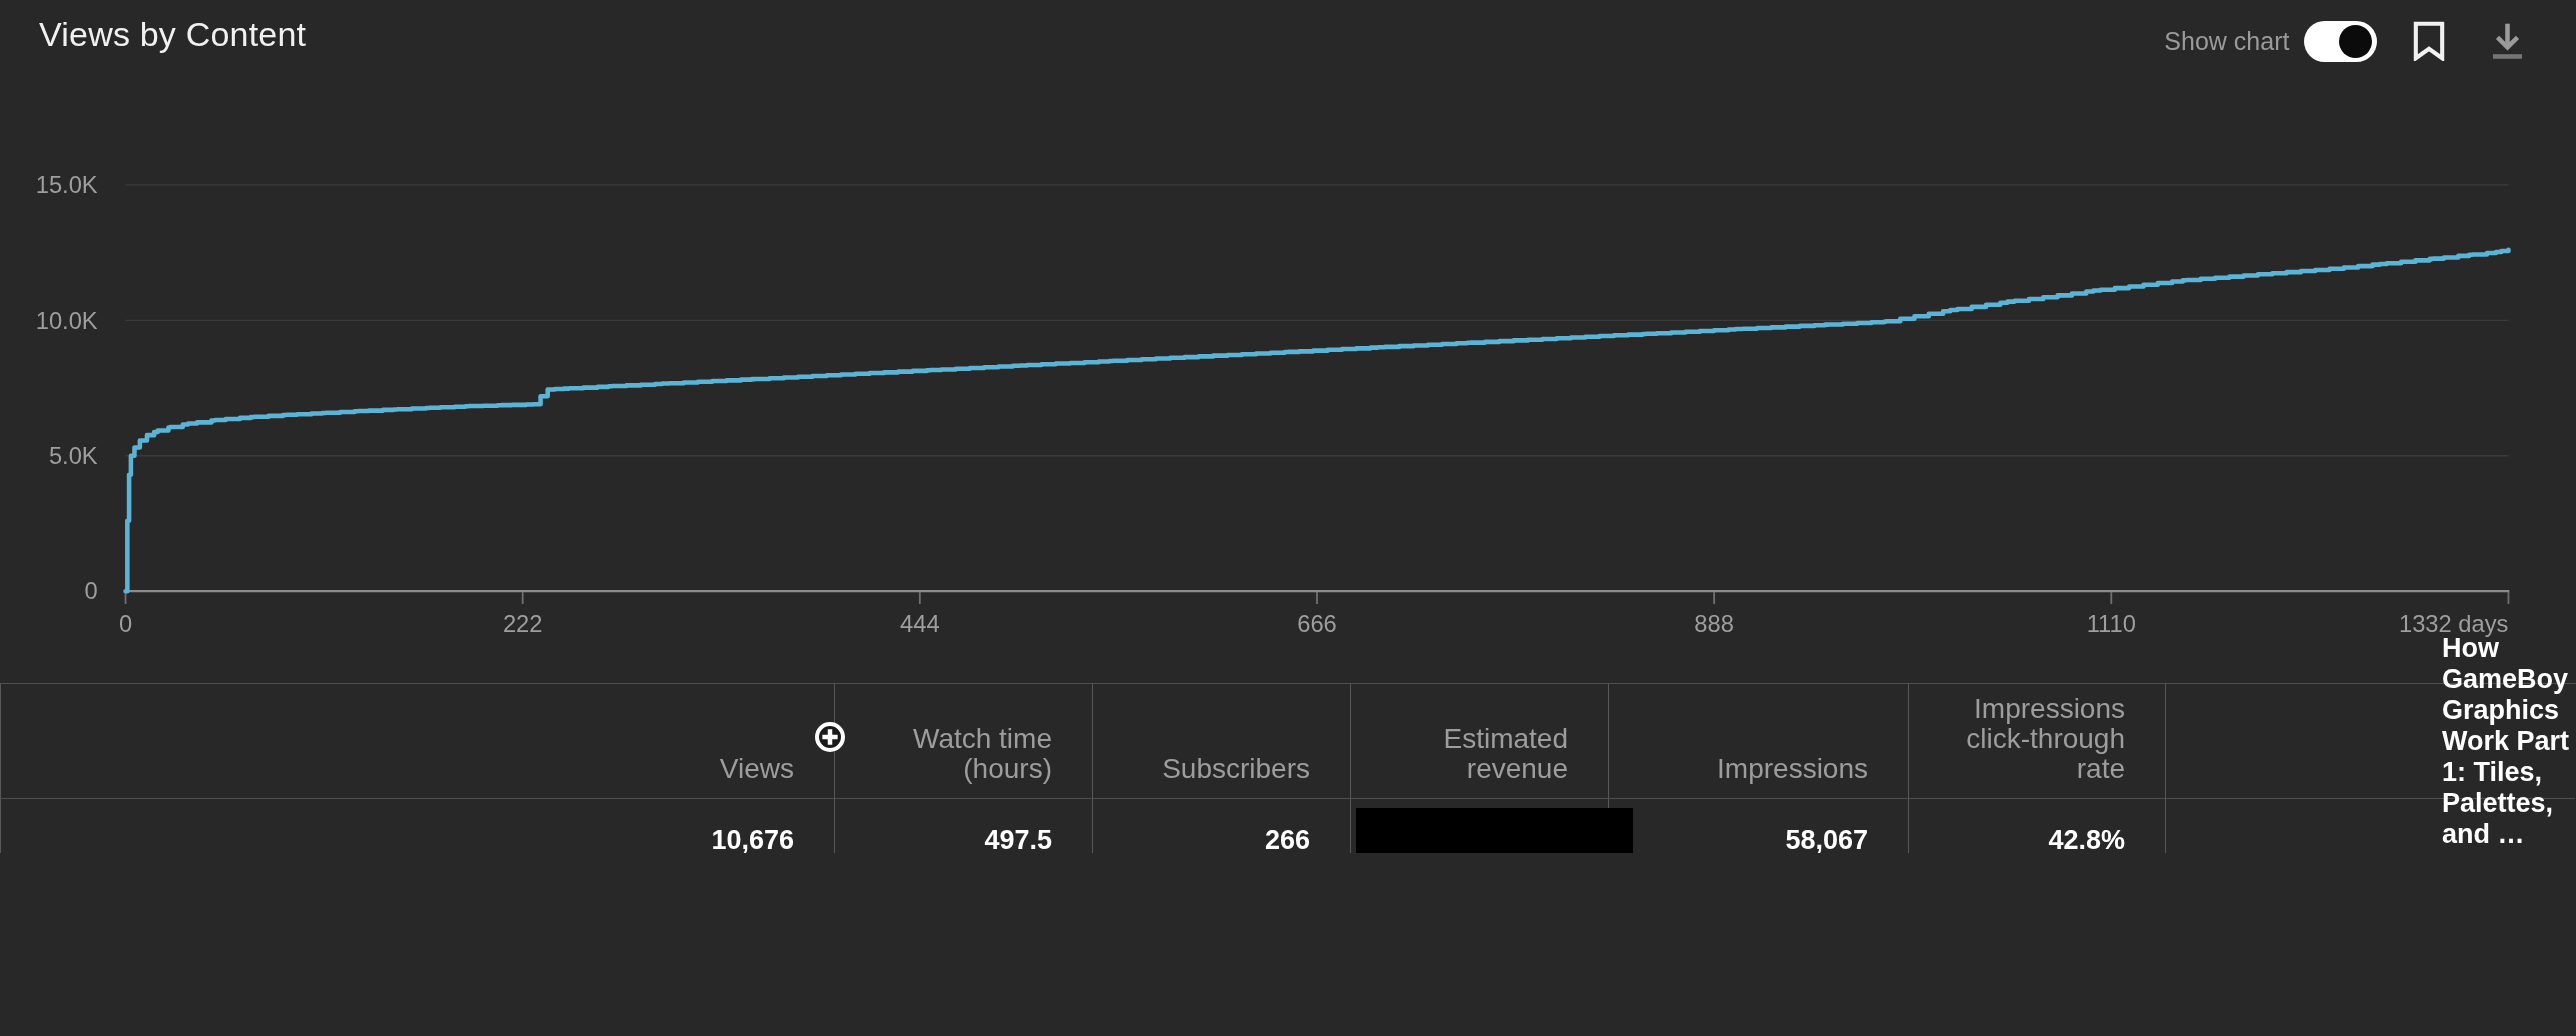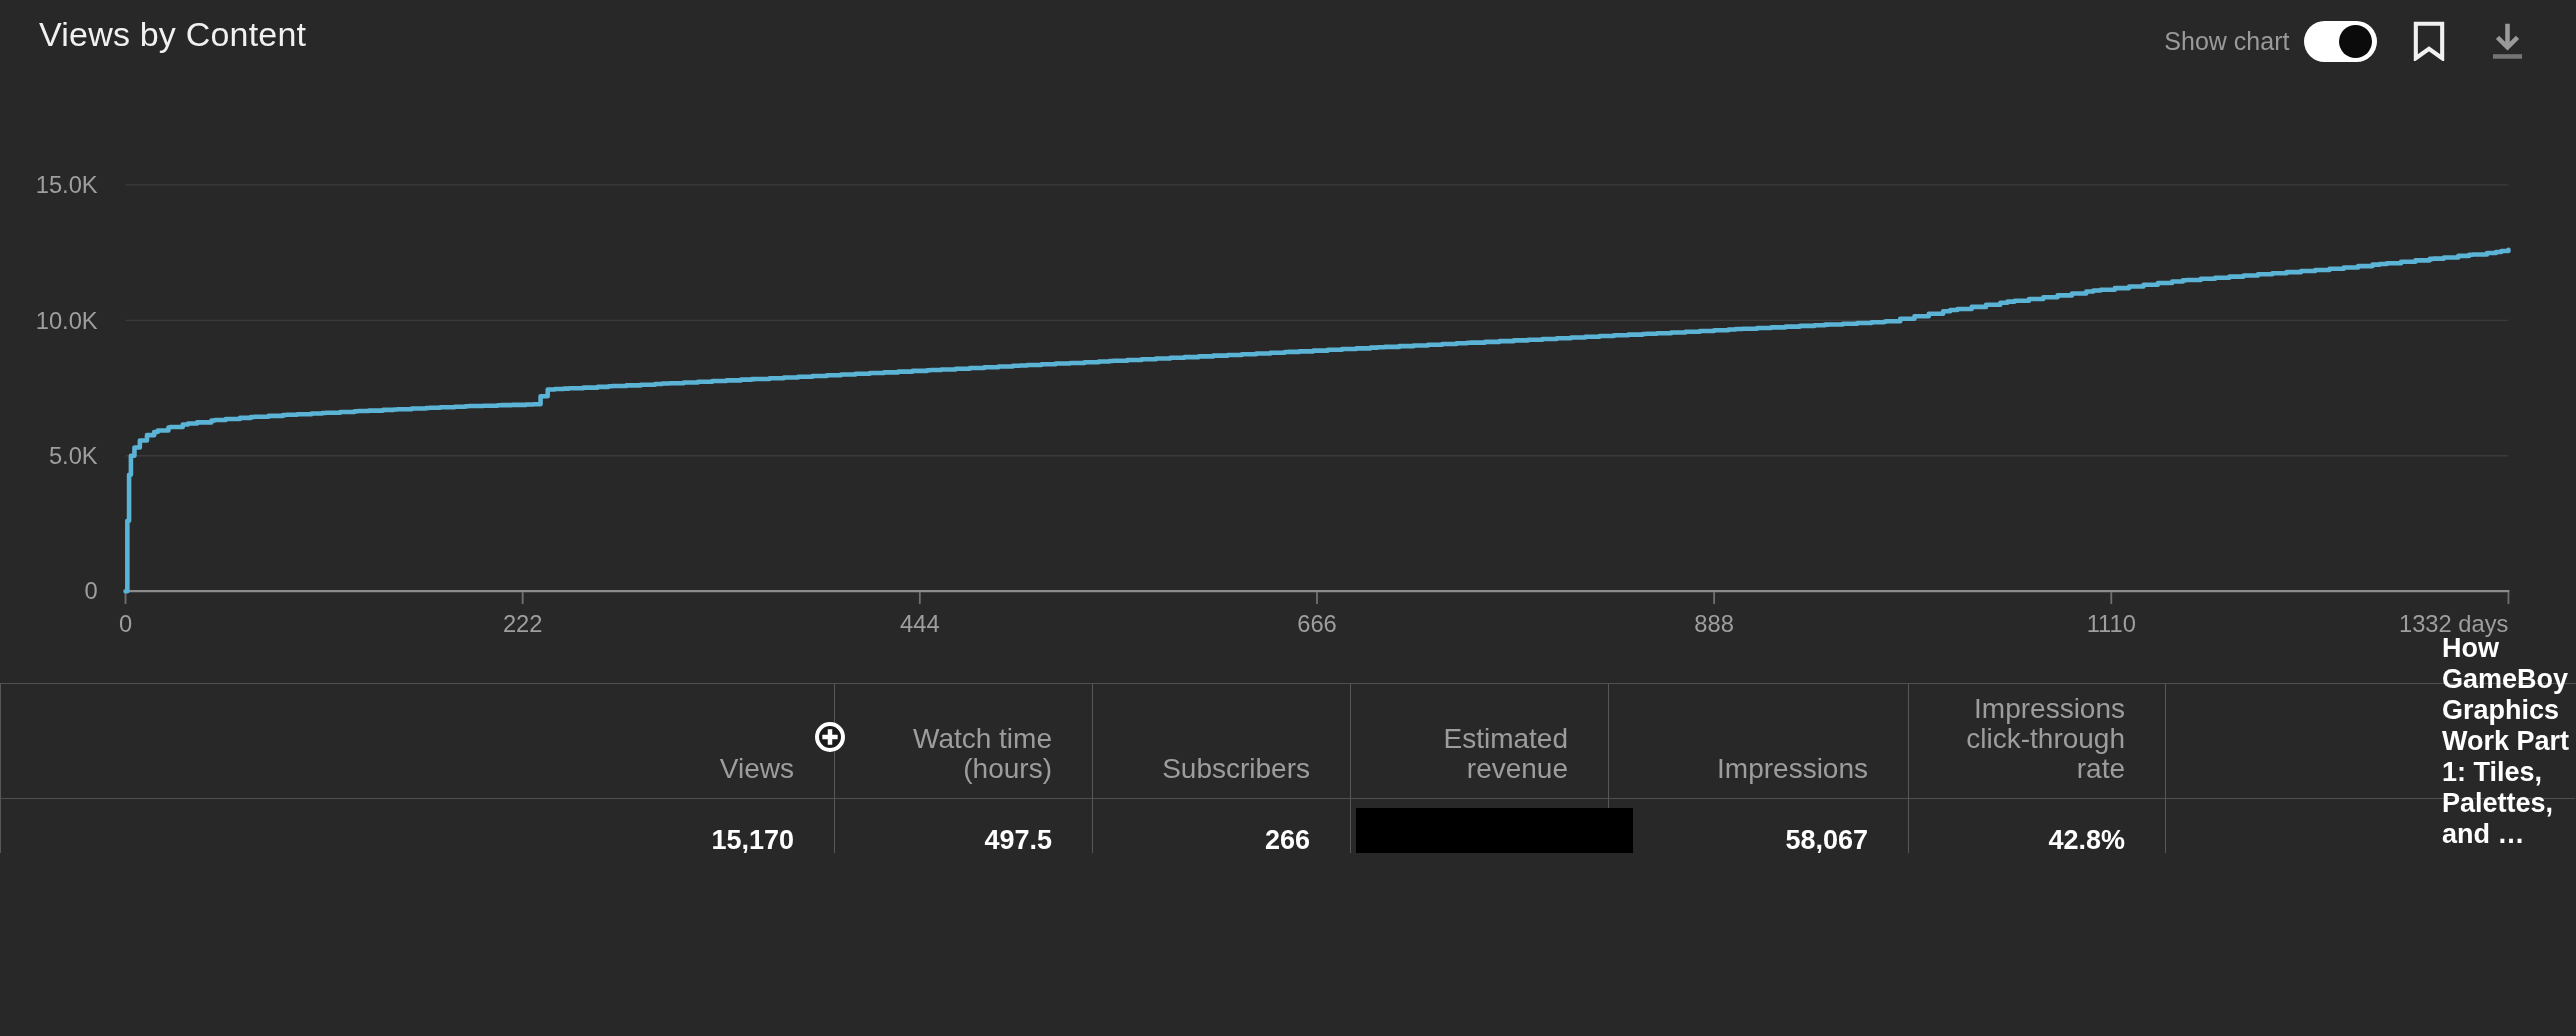--- a/index.html
+++ b/index.html
@@ -145,21 +145,21 @@
         <span>Impressions</span>
       </div>
     <div class="th vline wrap-ctr">
         <span>Impressions click-through rate</span>
       </div>
     <div class="th vline"></div>
 
     <div class="td first">
         <span>How GameBoy Graphics Work Part 1: Tiles, Palettes, and …</span>
       </div>
-    <div class="td vline">15,170</div>
+    <div class="td vline">10,676</div>
     <div class="td vline">497.5</div>
     <div class="td vline">266</div>
     <div class="td vline revenue">
       <div class="redaction"></div>
     </div>
     <div class="td vline">58,067</div>
     <div class="td vline">42.8%</div>
     <div class="td vline"></div>
   </div>
 

